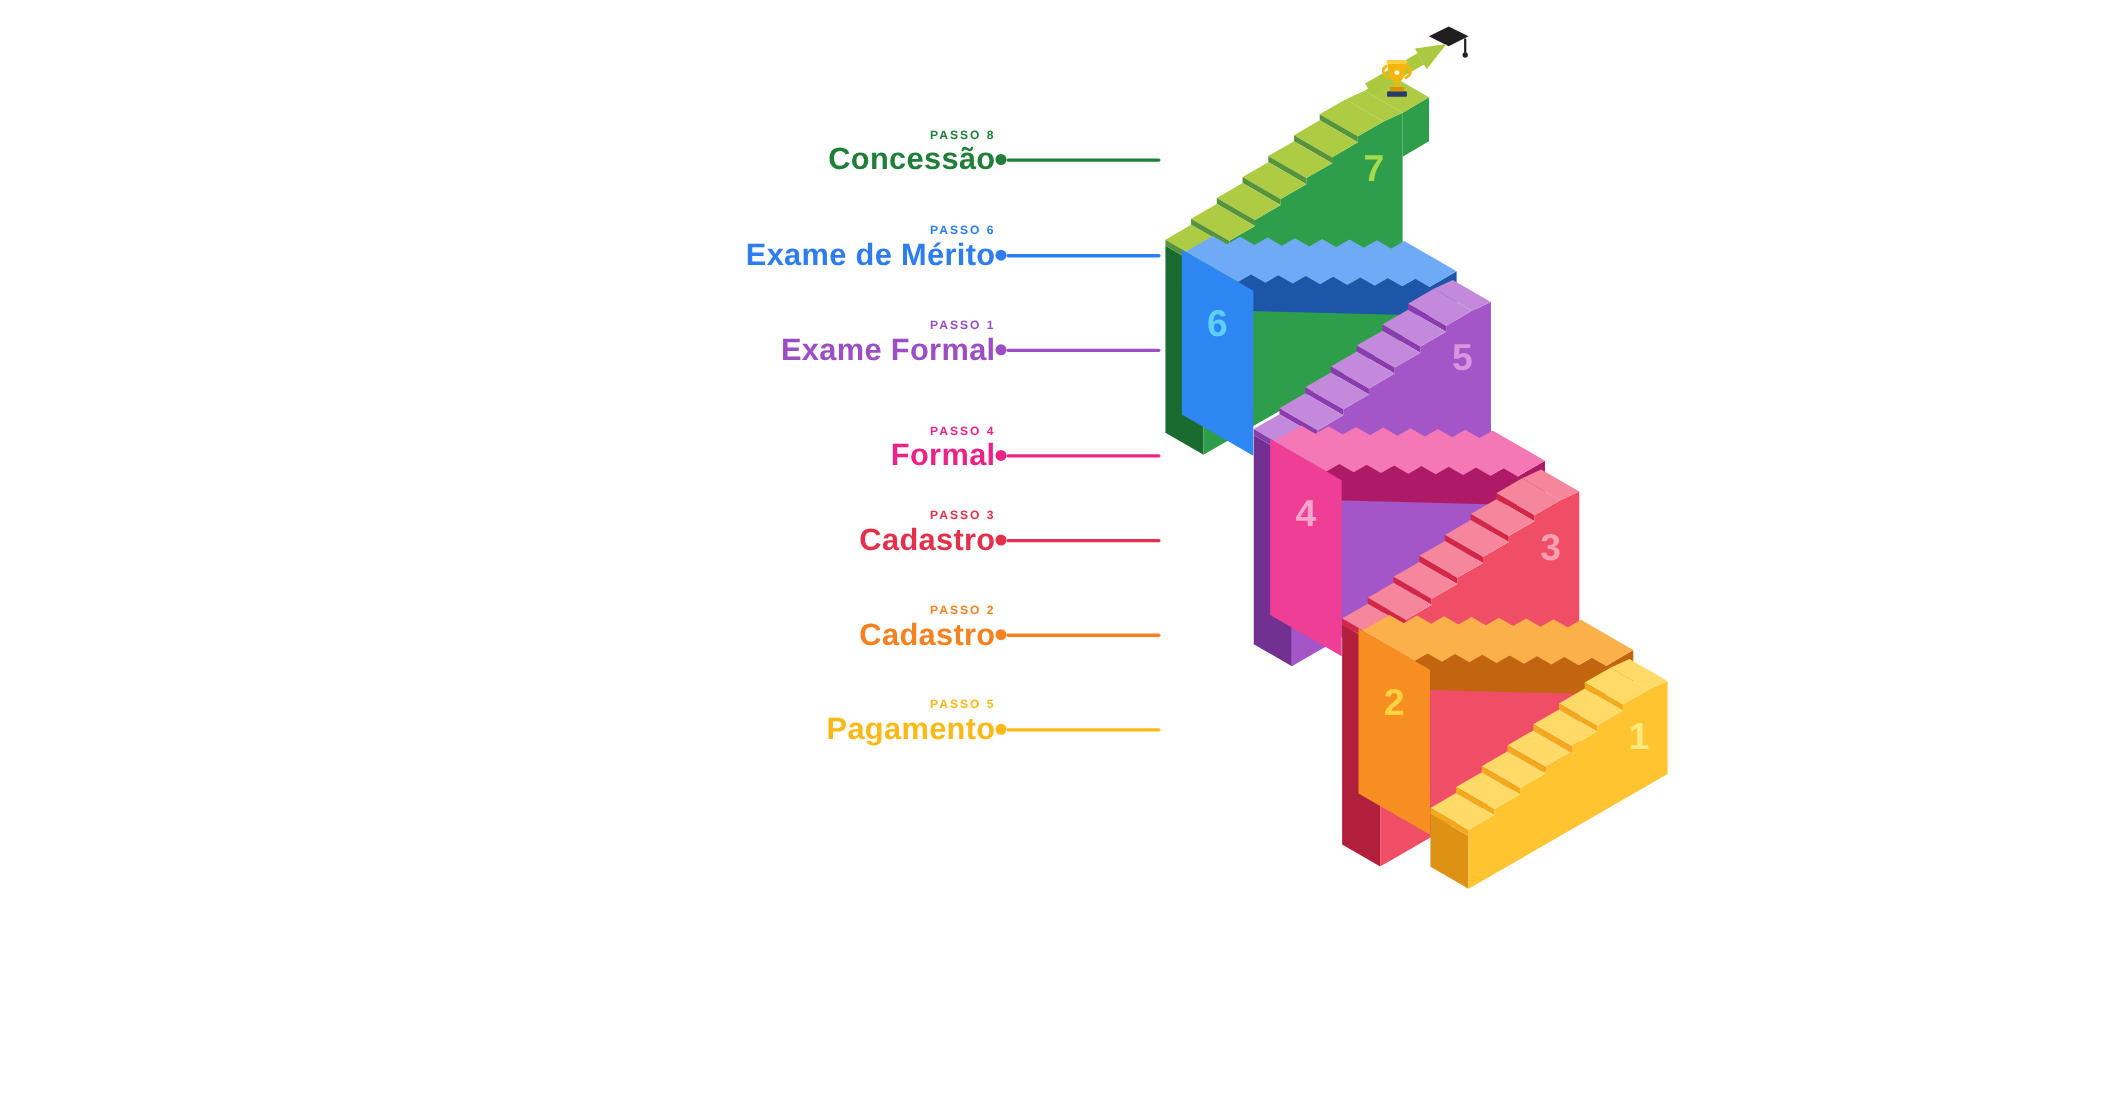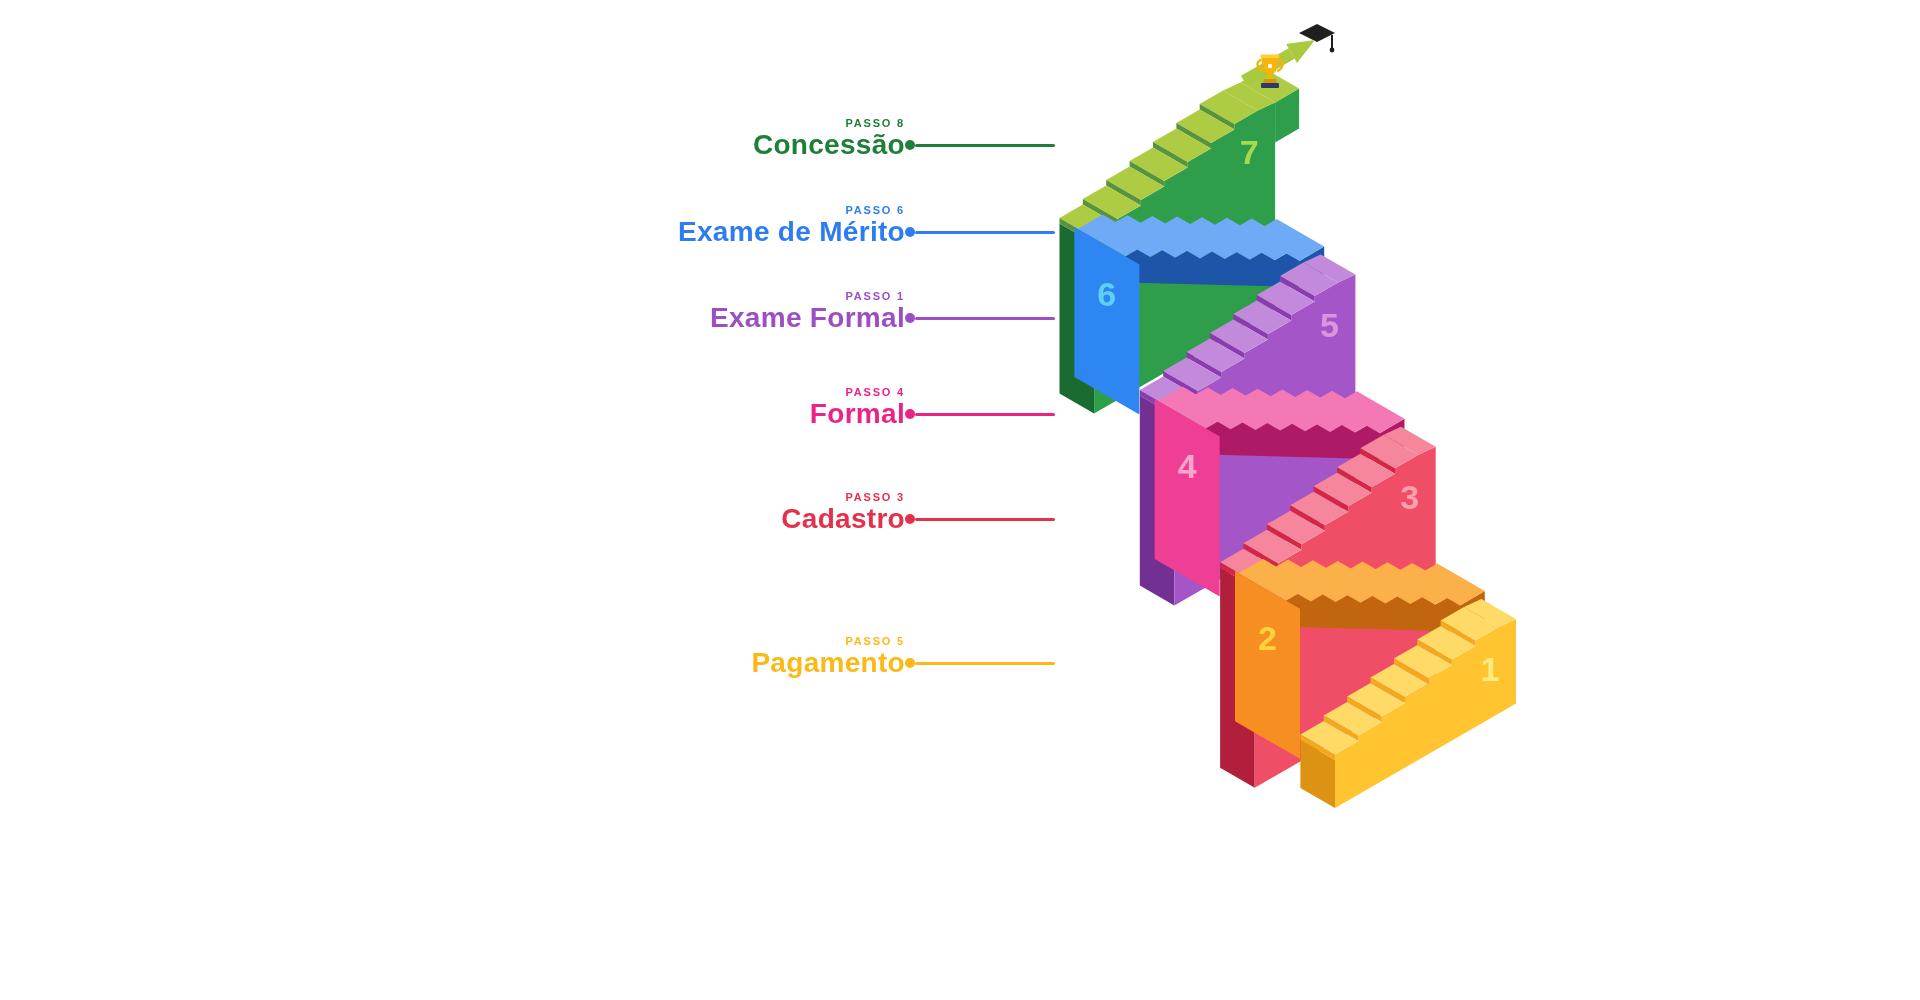--- a/index.html
+++ b/index.html
@@ -190,23 +190,31 @@
         <span class="lineel"></span>
       </div>
       <div class="step-row" style="top: 375px; margin-top: 10px; --accent: #EC2386;">
         <div class="step-text">
           <span class="passo">PASSO 4</span>
           <span class="step-label">Formal</span>
         </div>
         <span class="dot"></span>
         <span class="lineel"></span>
       </div>
-      <div class="step-row" style="top: 490px; text-decoration: underline; --accent: #E5304C;">
+      <div class="step-row" style="top: 462px; text-decoration: underline; --accent: #E5304C;">
         <div class="step-text">
           <span class="passo">PASSO 3</span>
+          <span class="step-label">Cadastro</span>
+        </div>
+        <span class="dot"></span>
+        <span class="lineel"></span>
+      </div>
+      <div class="step-row" style="top: 548px; --accent: #F58220;">
+        <div class="step-text">
+          <span class="passo">PASSO 2</span>
           <span class="step-label">Cadastro</span>
         </div>
         <span class="dot"></span>
         <span class="lineel"></span>
       </div>
       <div class="step-row" style="top: 634px; --accent: #FBB917;">
         <div class="step-text">
           <span class="passo">PASSO 5</span>
           <span class="step-label">Pagamento</span>
         </div>

